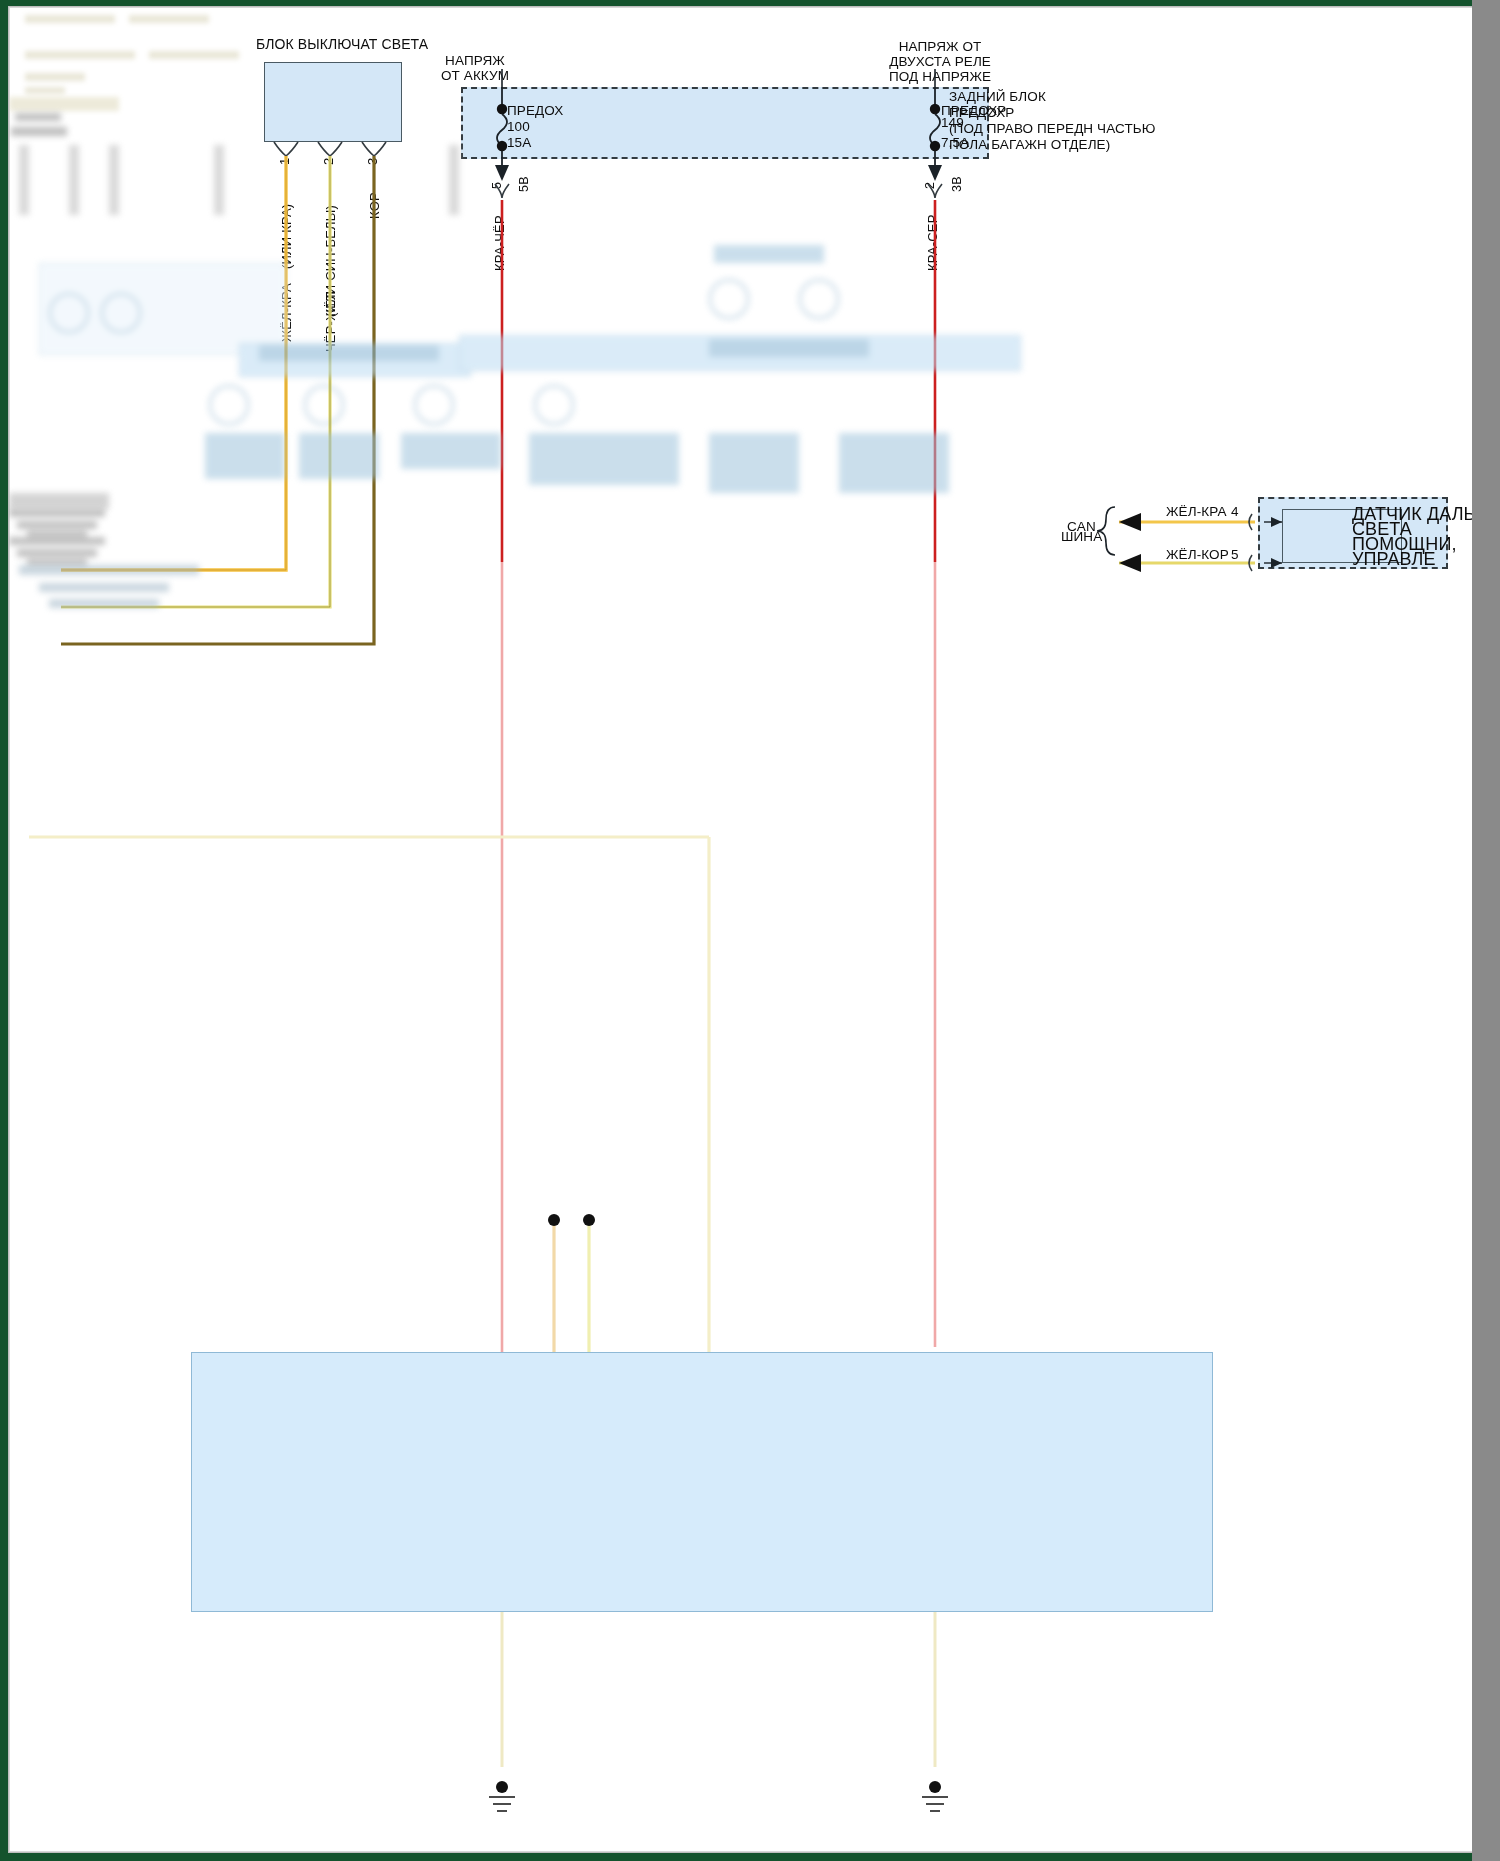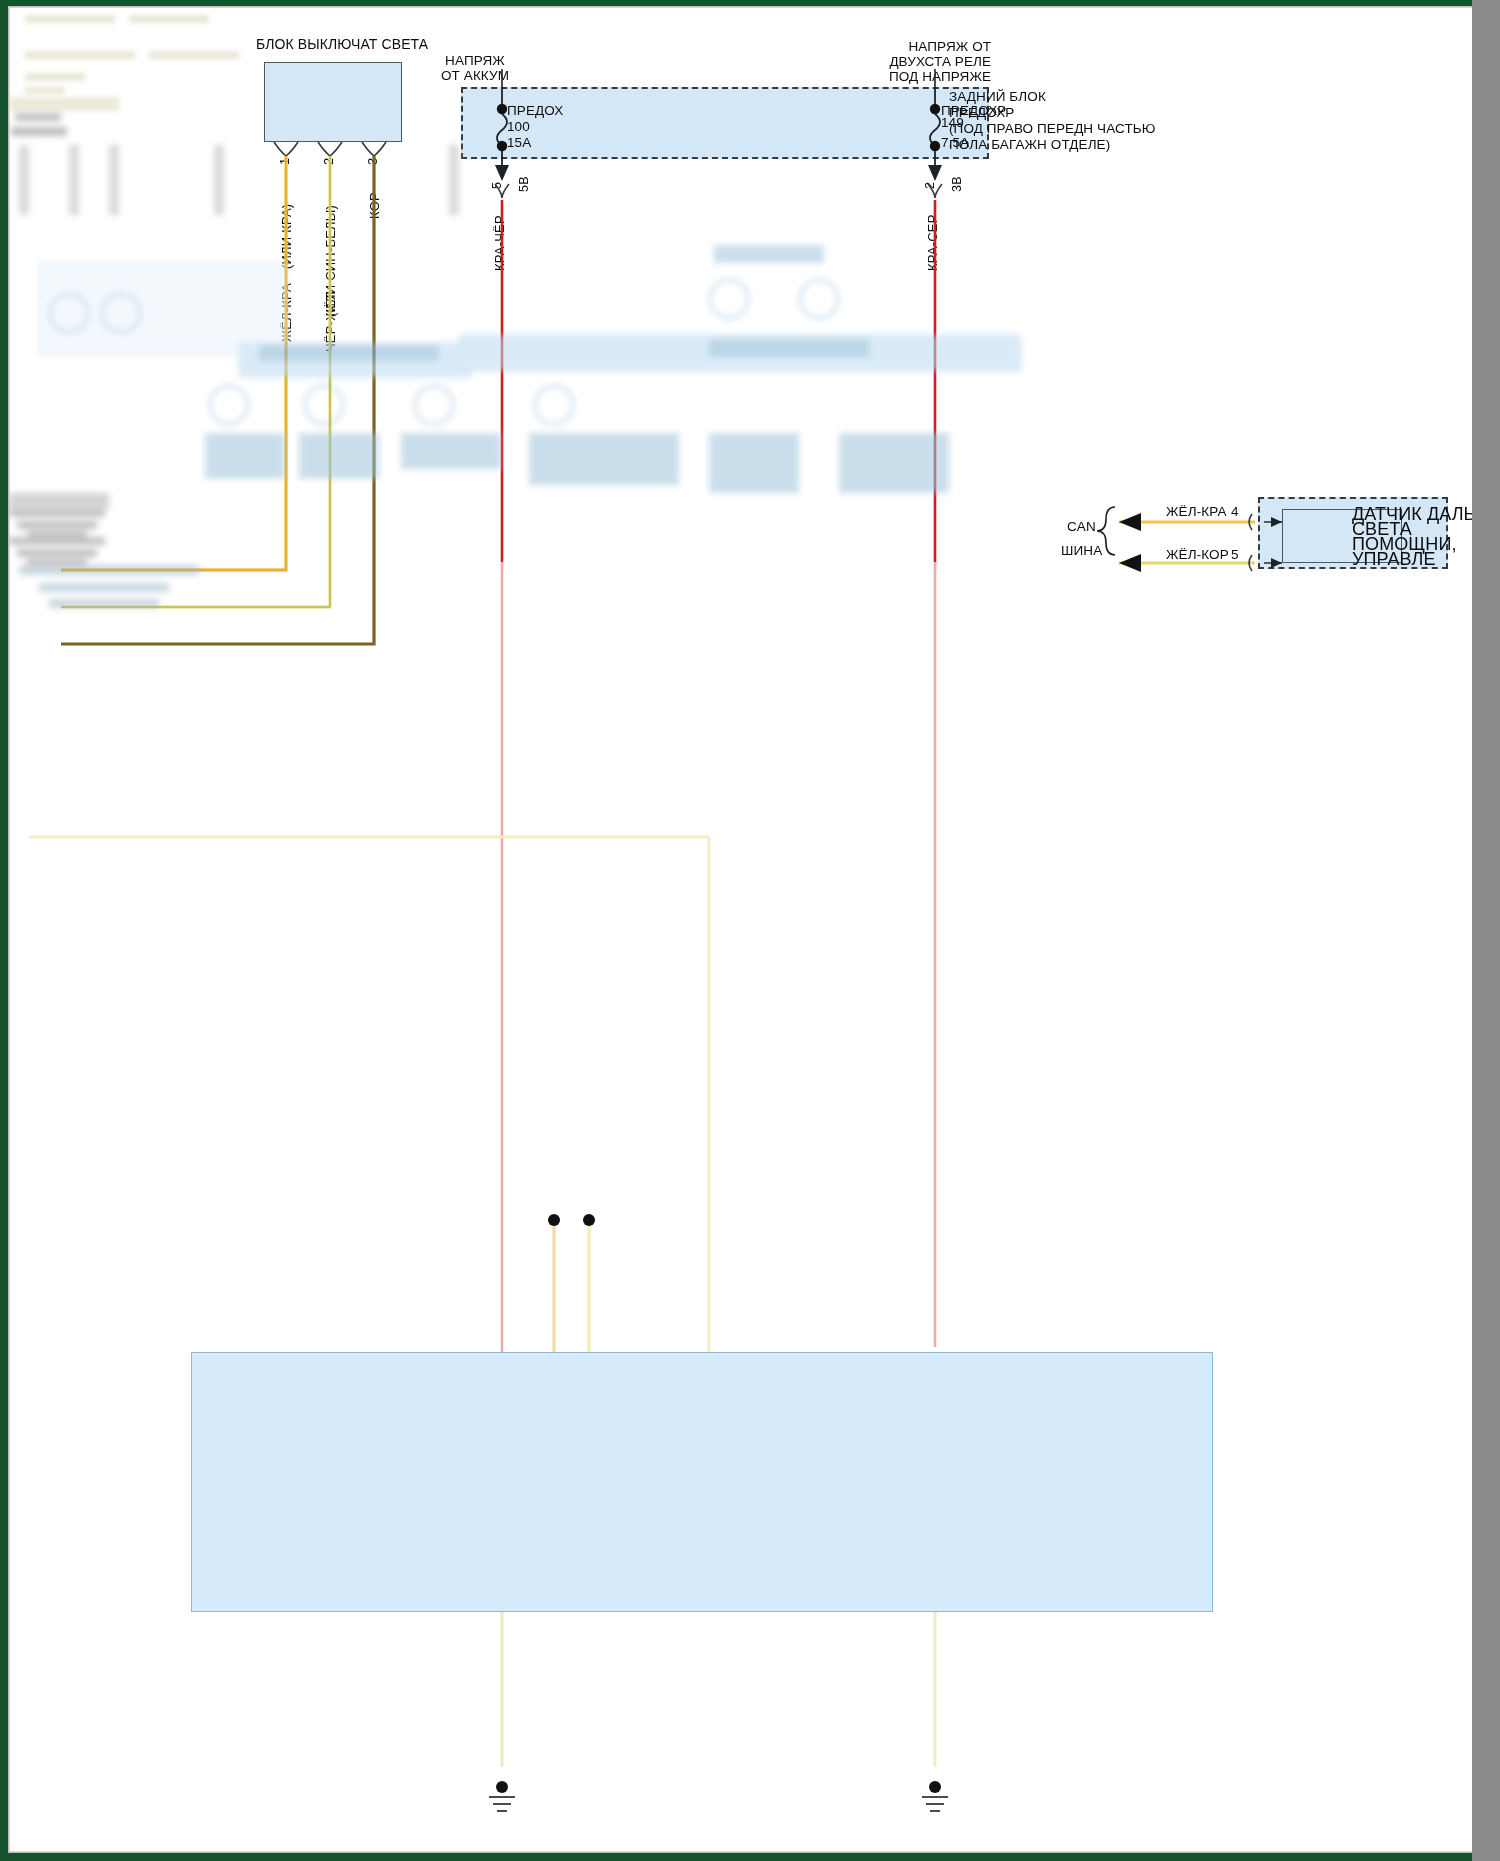--- a/index.html
+++ b/index.html
@@ -89,21 +89,21 @@
     <div class="vlbl" style="left:270px;top:262px;">(ИЛИ КРА)</div>
 
     <div class="vlbl" style="left:314px;top:345px;">ЧЁР-ЖЁЛ</div>
     <div class="vlbl" style="left:314px;top:310px;">(ИЛИ СИН-БЕЛЫ)</div>
 
     <div class="vlbl" style="left:358px;top:212px;">КОР</div>
 
     <div class="lbl" style="left:432px;top:46px;text-align:center;">НАПРЯЖ
 ОТ АККУМ</div>
 
-    <div class="lbl" style="left:880px;top:32px;text-align:right;">НАПРЯЖ ОТ
+    <div class="lbl" style="left:880px;top:32px;text-align:center;">НАПРЯЖ ОТ
 ДВУХСТА РЕЛЕ
 ПОД НАПРЯЖЕ</div>
 
     <div class="box-dash" style="left:452px;top:80px;width:524px;height:68px;"></div>
 
     <div class="lbl" style="left:940px;top:82px;line-height:16px;">ЗАДНИЙ БЛОК
 ПРЕДОХР
 (ПОД ПРАВО ПЕРЕДН ЧАСТЬЮ
 ПОЛА БАГАЖН ОТДЕЛЕ)</div>
 
@@ -117,21 +117,21 @@
 
     <div class="vlbl sm" style="left:481px;top:182px;">5</div>
     <div class="vlbl sm" style="left:508px;top:185px;">5B</div>
     <div class="vlbl" style="left:483px;top:264px;">КРА-ЧЁР</div>
 
     <div class="vlbl sm" style="left:914px;top:182px;">2</div>
     <div class="vlbl sm" style="left:941px;top:185px;">3B</div>
     <div class="vlbl" style="left:916px;top:264px;">КРА-СЕР</div>
 
     <div class="lbl" style="left:1058px;top:512px;">CAN</div>
-    <div class="lbl" style="left:1052px;top:536px;">ШИНА</div>
+    <div class="lbl" style="left:1052px;top:522px;">ШИНА</div>
 
     <div class="lbl" style="left:1157px;top:497px;">ЖЁЛ-КРА</div>
     <div class="lbl" style="left:1222px;top:497px;">4</div>
 
     <div class="lbl" style="left:1157px;top:540px;">ЖЁЛ-КОР</div>
     <div class="lbl" style="left:1222px;top:540px;">5</div>
 
     <div class="box-dash-plain" style="left:1249px;top:490px;width:186px;height:68px;background:#d4e7f7;"></div>
     <div class="box-solid" style="left:1273px;top:502px;width:118px;height:52px;"></div>
 

